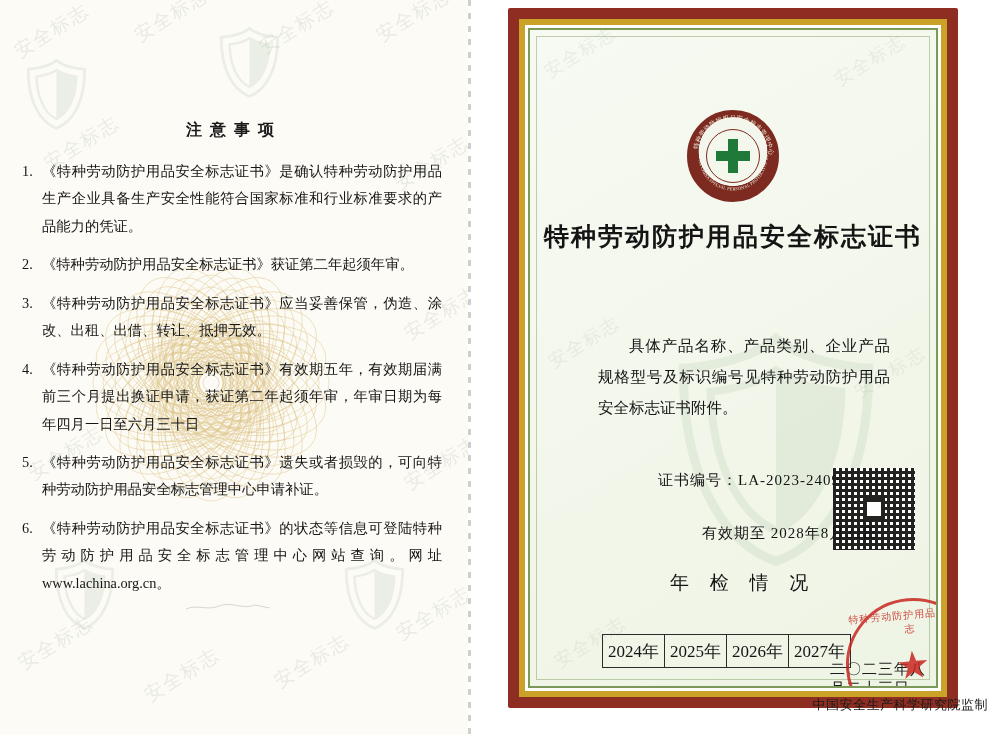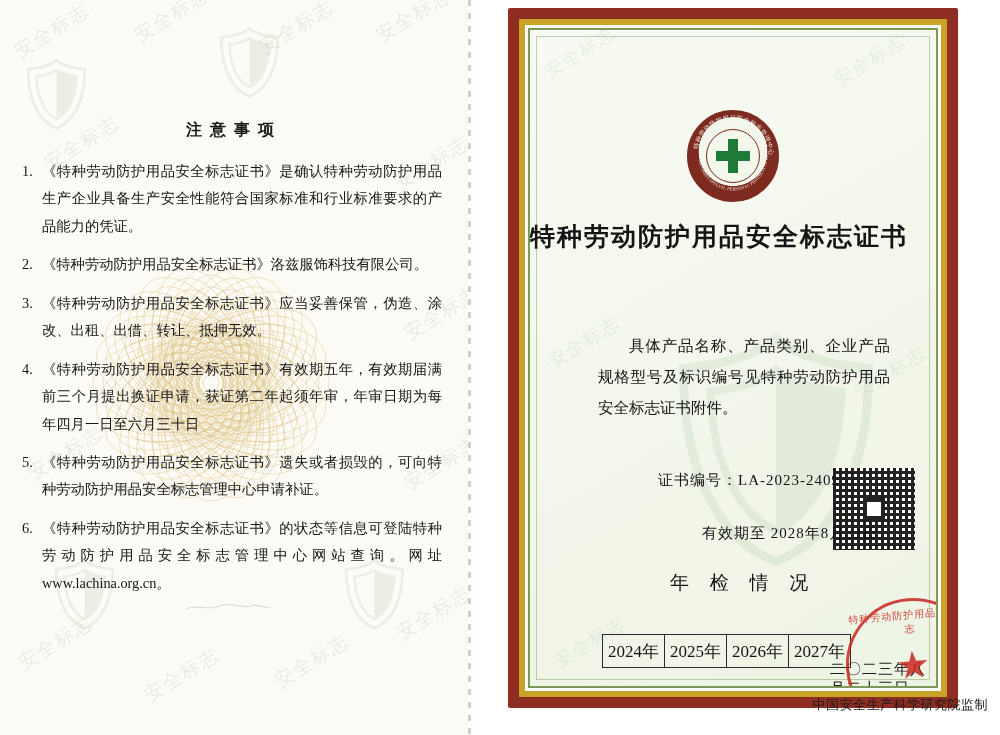--- a/index.html
+++ b/index.html
@@ -226,20 +226,21 @@
     position: absolute;
     background: #1f7a3a;
   }
   .emblem-cross:before { left: 12px; top: 0; width: 10px; height: 34px; }
   .emblem-cross:after { left: 0; top: 12px; width: 34px; height: 10px; }
 
   .cert-title {
     position: absolute;
     left: 0; right: 0;
     top: 190px;
+    text-align: center;
     font-size: 25px;
     font-weight: bold;
     letter-spacing: 2px;
     color: #141414;
   }
   .cert-company {
     position: absolute;
     left: 96px;
     top: 258px;
     font-size: 16.5px;
@@ -428,21 +429,21 @@
 
     <div class="notice-title">注意事项</div>
 
     <div class="notice-list">
       <div class="notice-item">
         <span class="notice-num">1.</span>
         <span class="notice-text">《特种劳动防护用品安全标志证书》是确认特种劳动防护用品生产企业具备生产安全性能符合国家标准和行业标准要求的产品能力的凭证。</span>
       </div>
       <div class="notice-item">
         <span class="notice-num">2.</span>
-        <span class="notice-text">《特种劳动防护用品安全标志证书》洛兹服饰科技有限公司。</span>
+        <span class="notice-text">《特种劳动防护用品安全标志证书》获证第二年起须年审。</span>
       </div>
       <div class="notice-item">
         <span class="notice-num">3.</span>
         <span class="notice-text">《特种劳动防护用品安全标志证书》应当妥善保管，伪造、涂改、出租、出借、转让、抵押无效。</span>
       </div>
       <div class="notice-item">
         <span class="notice-num">4.</span>
         <span class="notice-text">《特种劳动防护用品安全标志证书》有效期五年，有效期届满前三个月提出换证申请，获证第二年起须年审，年审日期为每年四月一日至六月三十日</span>
       </div>
       <div class="notice-item">

